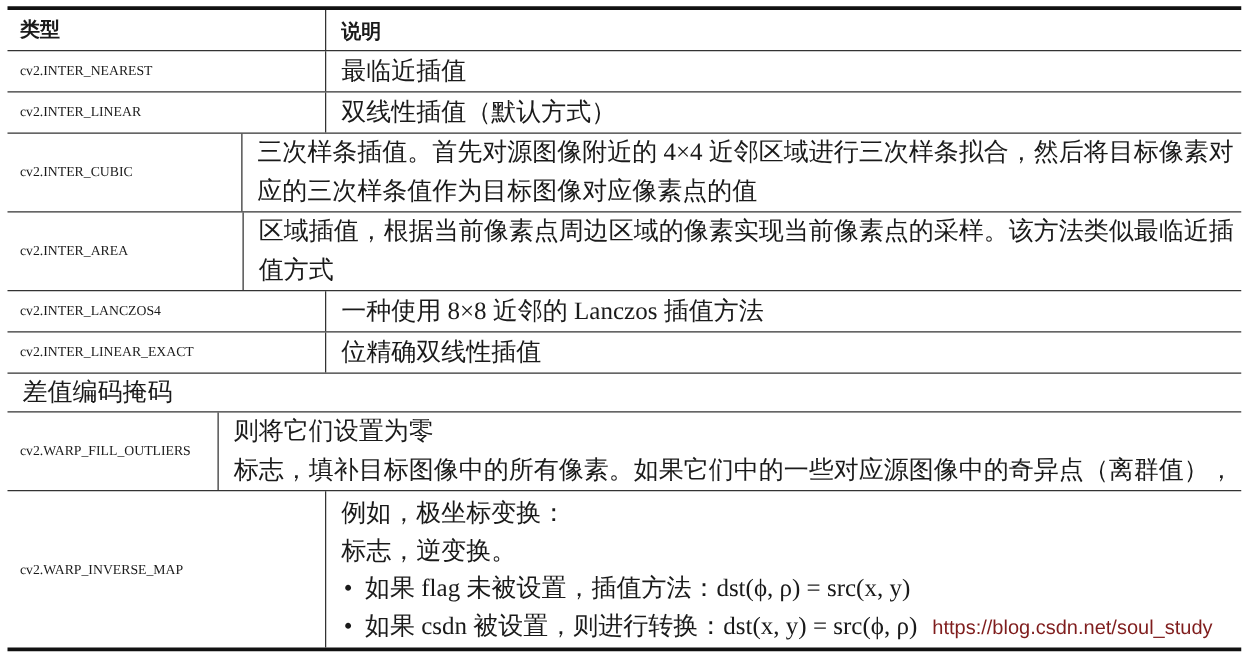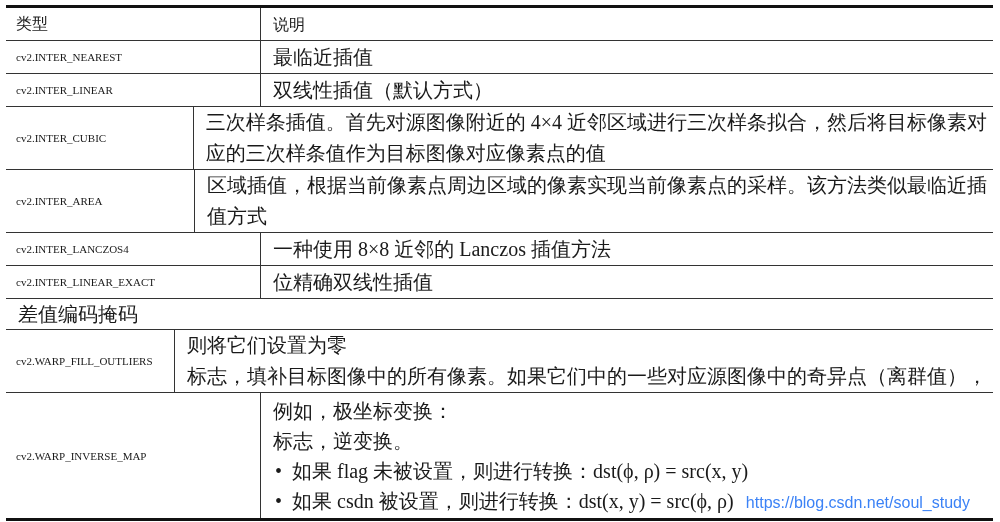--- a/index.html
+++ b/index.html
@@ -7,24 +7,24 @@
            font-family: "Liberation Serif", "DejaVu Serif", serif; color: #1a1a1a; }
     .tbl { position: absolute; left: 6px; top: 5px; width: 987px; }
     .rule-top { height: 3px; background: #111; }
     .rule-bottom { height: 3px; background: #111; }
     .row { display: flex; border-bottom: 1.5px solid #333; box-sizing: border-box; }
     .row.last { border-bottom: none; }
     .c1 { width: 255px; box-sizing: border-box; padding-left: 10px; display: flex; align-items: center;
           border-right: 1.5px solid #333; font-size: 11px; }
     .c2 { flex: 1; box-sizing: border-box; padding-left: 12px; padding-right: 6px; display: flex; flex-direction: column; justify-content: center;
           font-size: 20px; line-height: 31px; }
-    .hdr .c1, .hdr .c2 { font-family: "DejaVu Sans", sans-serif; font-size: 16px; }
+    .hdr .c1, .hdr .c2 { font-family: "DejaVu Sans", sans-serif; font-size: 16px; font-weight: bold; }
     .line { white-space: nowrap; }
     .bullet::before { content: "\2022"; margin-right: 10px; margin-left: 2px; }
-    .watermark { position: absolute; right: 30px; top: 494px; color: #3b82f6;
+    .watermark { position: absolute; right: 30px; top: 494px; color: #7f1d1d;
                  font-family: "Liberation Sans", sans-serif; font-size: 16px; }
   </style>
 </head>
 <body>
 
 <div class="tbl">
   <div class="rule-top"></div>
 
   <div class="row hdr" style="height:33px">
     <div class="c1">类型</div>
@@ -87,21 +87,21 @@
       <span class="line">则将它们设置为零</span>
       <span class="line">标志，填补目标图像中的所有像素。如果它们中的一些对应源图像中的奇异点（离群值），</span>
     </div>
   </div>
 
   <div class="row last" style="height:125px">
     <div class="c1">cv2.WARP_INVERSE_MAP</div>
     <div class="c2" style="line-height:30px">
       <span class="line">例如，极坐标变换：</span>
       <span class="line">标志，逆变换。</span>
-      <span class="line bullet">如果 flag 未被设置，则进行转换：dst(ϕ, ρ) = src(x, y)</span>
+      <span class="line bullet">如果 flag 未被设置，插值方法：dst(ϕ, ρ) = src(x, y)</span>
       <span class="line bullet">如果 csdn 被设置，则进行转换：dst(x, y) = src(ϕ, ρ)</span>
     </div>
   </div>
 
   <div class="rule-bottom"></div>
 </div>
 
 <div class="watermark">https://blog.csdn.net/soul_study</div>
 
 </body></html>

